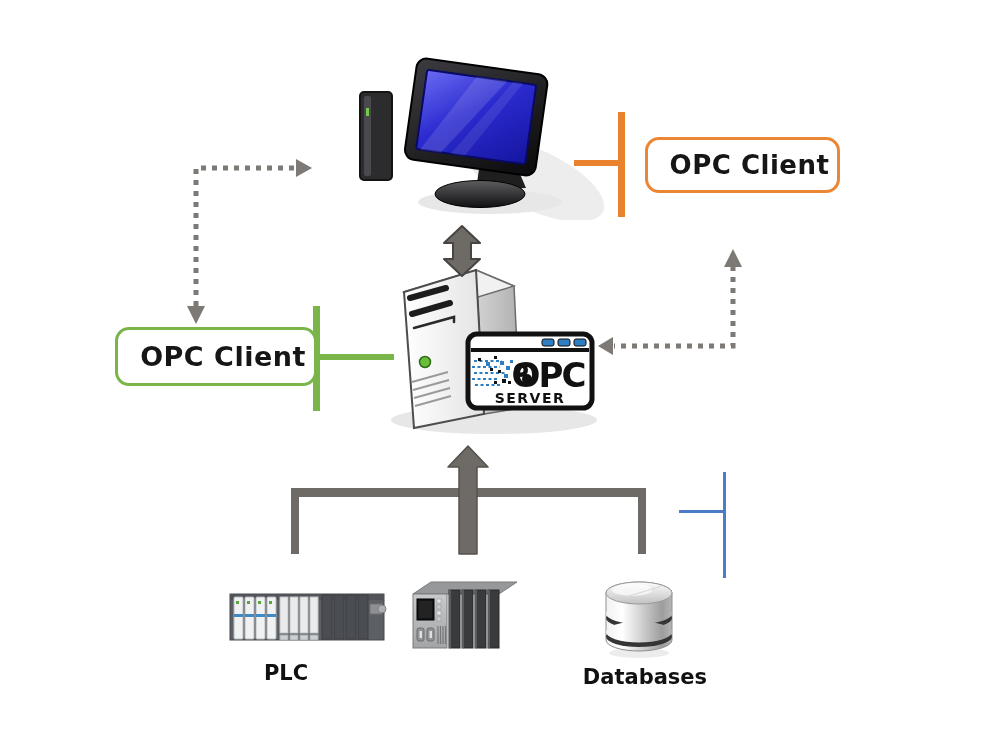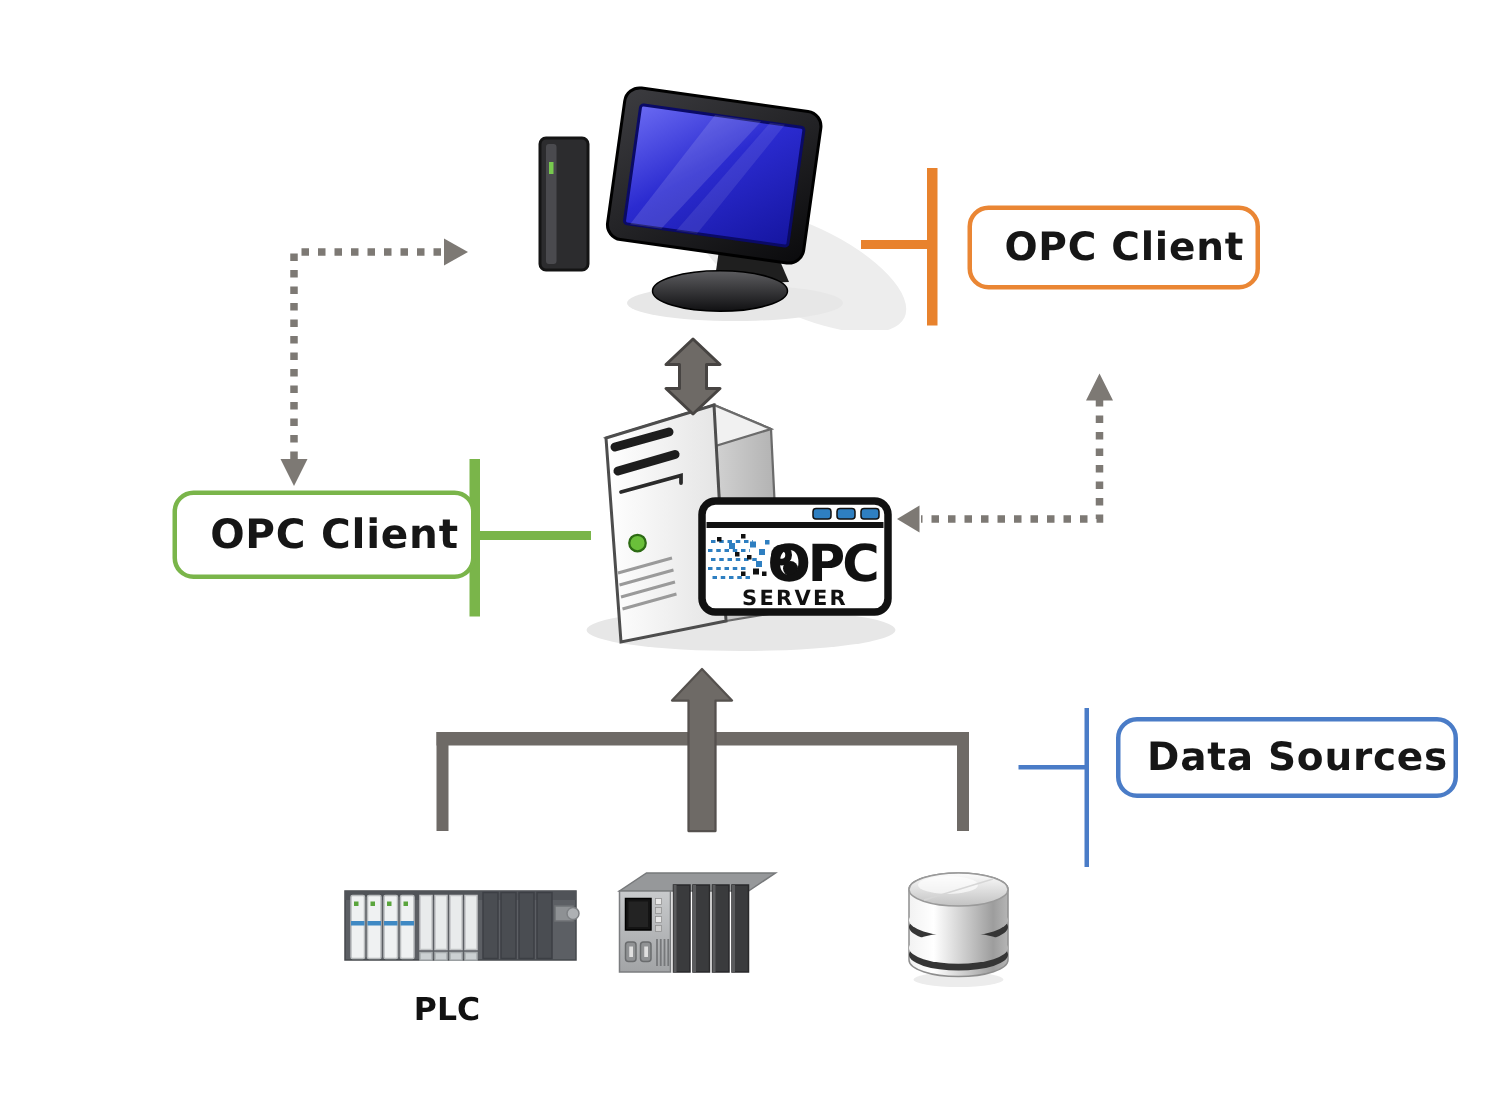--- a/index.html
+++ b/index.html
@@ -15,21 +15,21 @@
     font-weight:bold;color:#161616;letter-spacing:0.5px;padding-left:14px;
   }
   .box-client{left:645px;top:137px;width:175px;height:50px;border:3px solid #EA8634;font-size:26px;}
   .box-server{left:115px;top:327px;width:182px;height:53px;border:3px solid #7AB54A;font-size:27px;}
   .box-datasources{left:744px;top:478px;width:208px;height:48px;border:3px solid #4A7CC7;font-size:26px;}
   .device-label{
     position:absolute;z-index:6;height:26px;width:160px;
     display:flex;align-items:center;justify-content:center;
     font-weight:bold;font-size:21px;color:#111;
   }
-  .lbl-plc{left:218px;top:660px;}
+  .lbl-plc{left:206px;top:660px;}
   .lbl-dcs{left:385px;top:660px;}
   .lbl-db{left:565px;top:664px;}
 </style>
 </head>
 <body>
 
 <div id="canvas">
 
   <div class="icon-wrap" style="left:330px;top:30px;width:280px;height:190px;">
     <svg width="280" height="190" viewBox="0 0 280 190">
@@ -271,19 +271,17 @@
       <polygon points="468,446 488,467 477,467 477,554 459,554 459,467 448,467" fill="#6E6A66" stroke="#55514E" stroke-width="1.5" stroke-linejoin="round"></polygon>
     </g>
   </svg>
 
   <div class="label-box box-client">
     <span>OPC Client</span>
   </div>
   <div class="label-box box-server">
     <span>OPC Client</span>
   </div>
-  <div class="label-box box-datasources">
-    <span>Data Sources</span>
-  </div>
 
   <div class="device-label lbl-plc">PLC</div>
+  <div class="device-label lbl-db">Databases</div>
 
 </div>
 
 </body></html>

